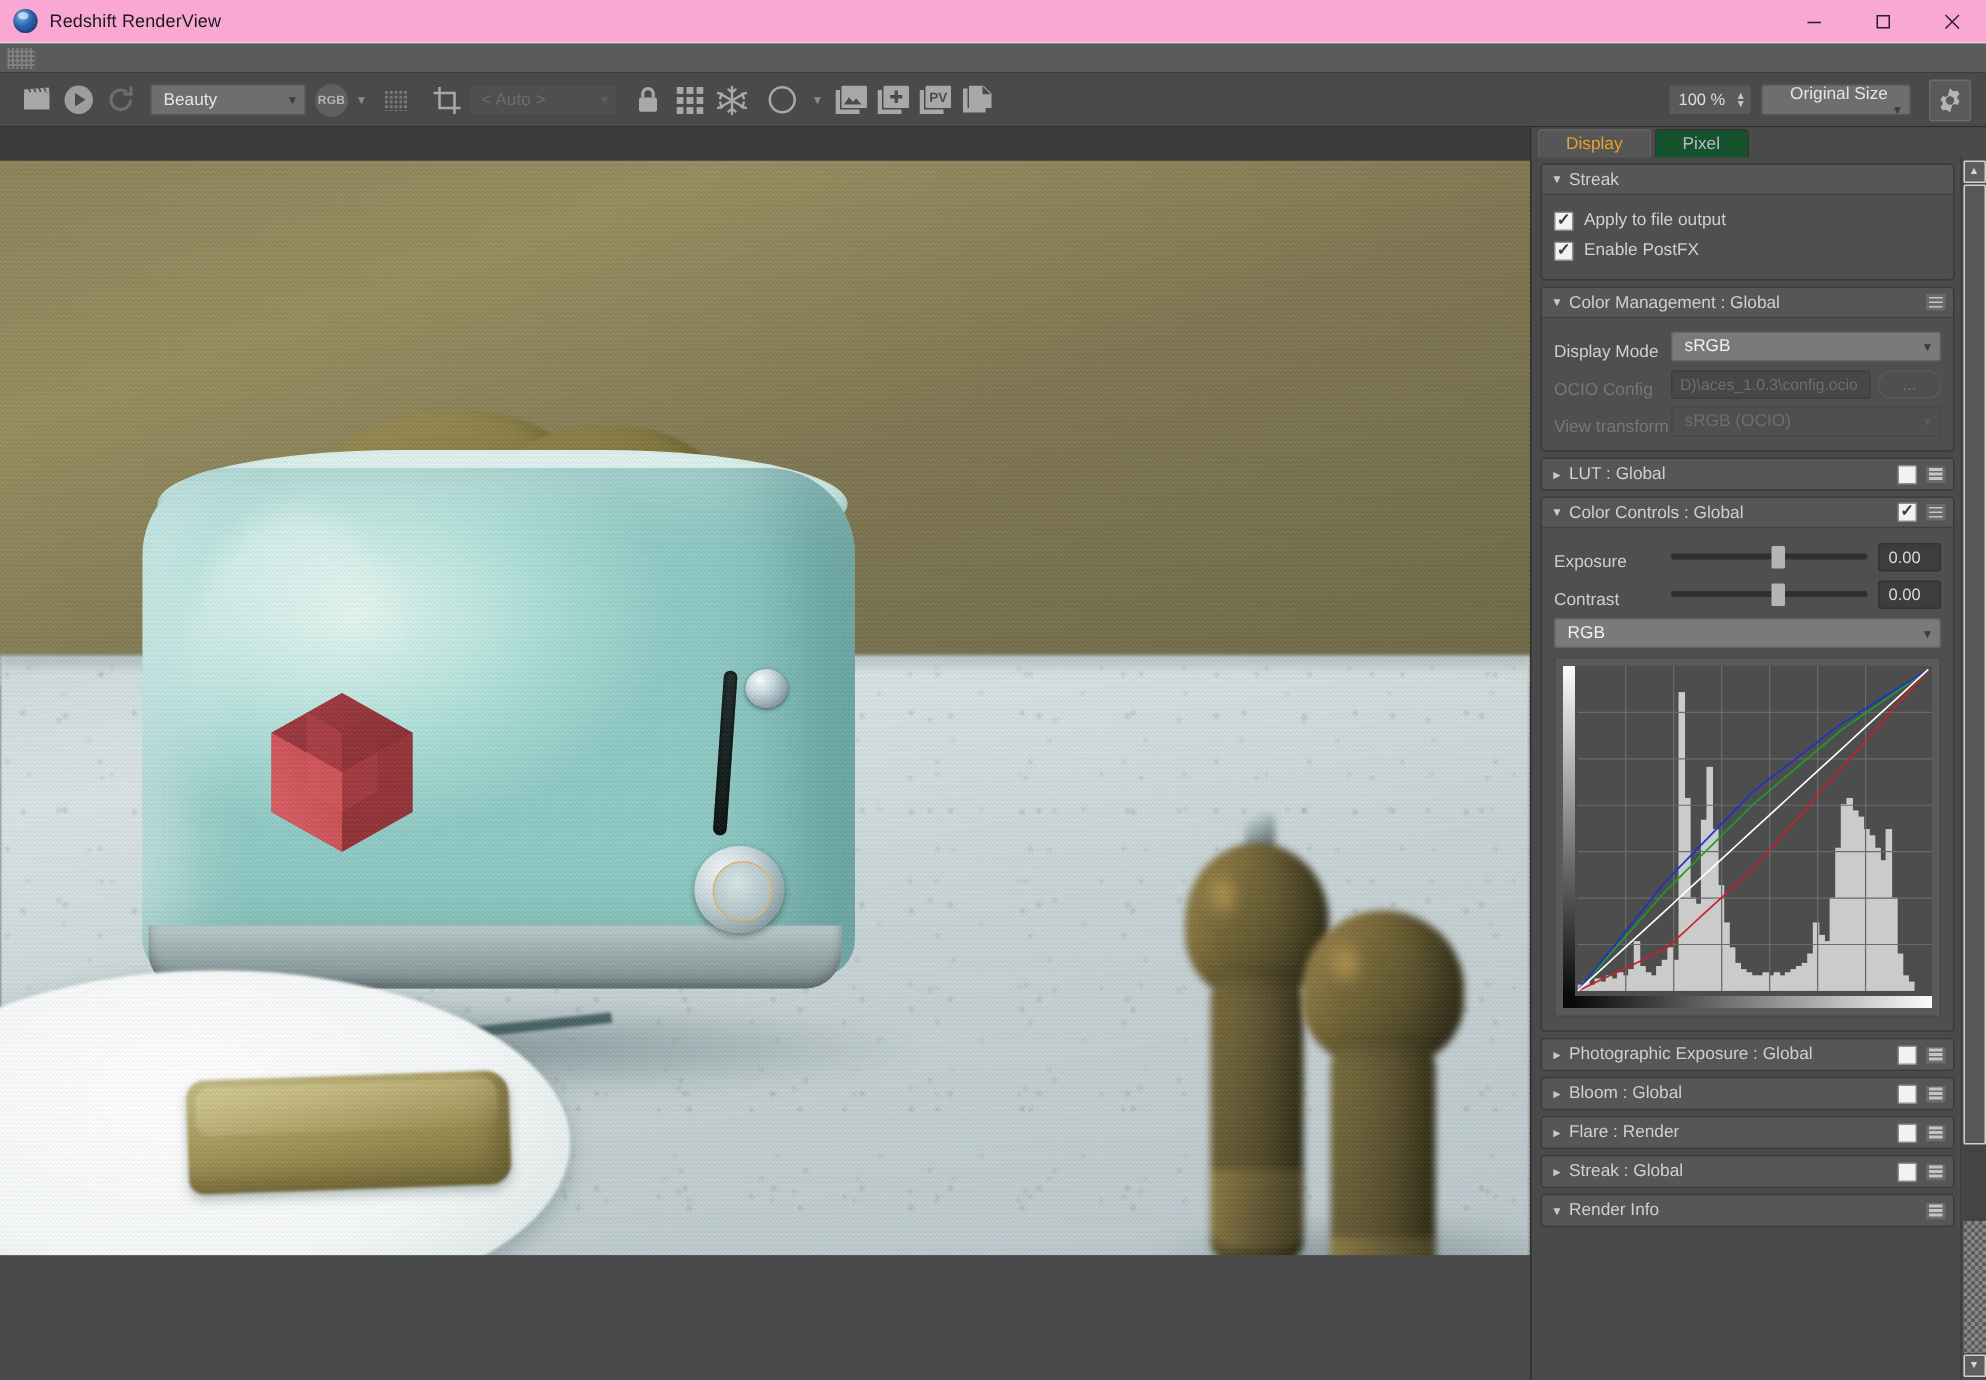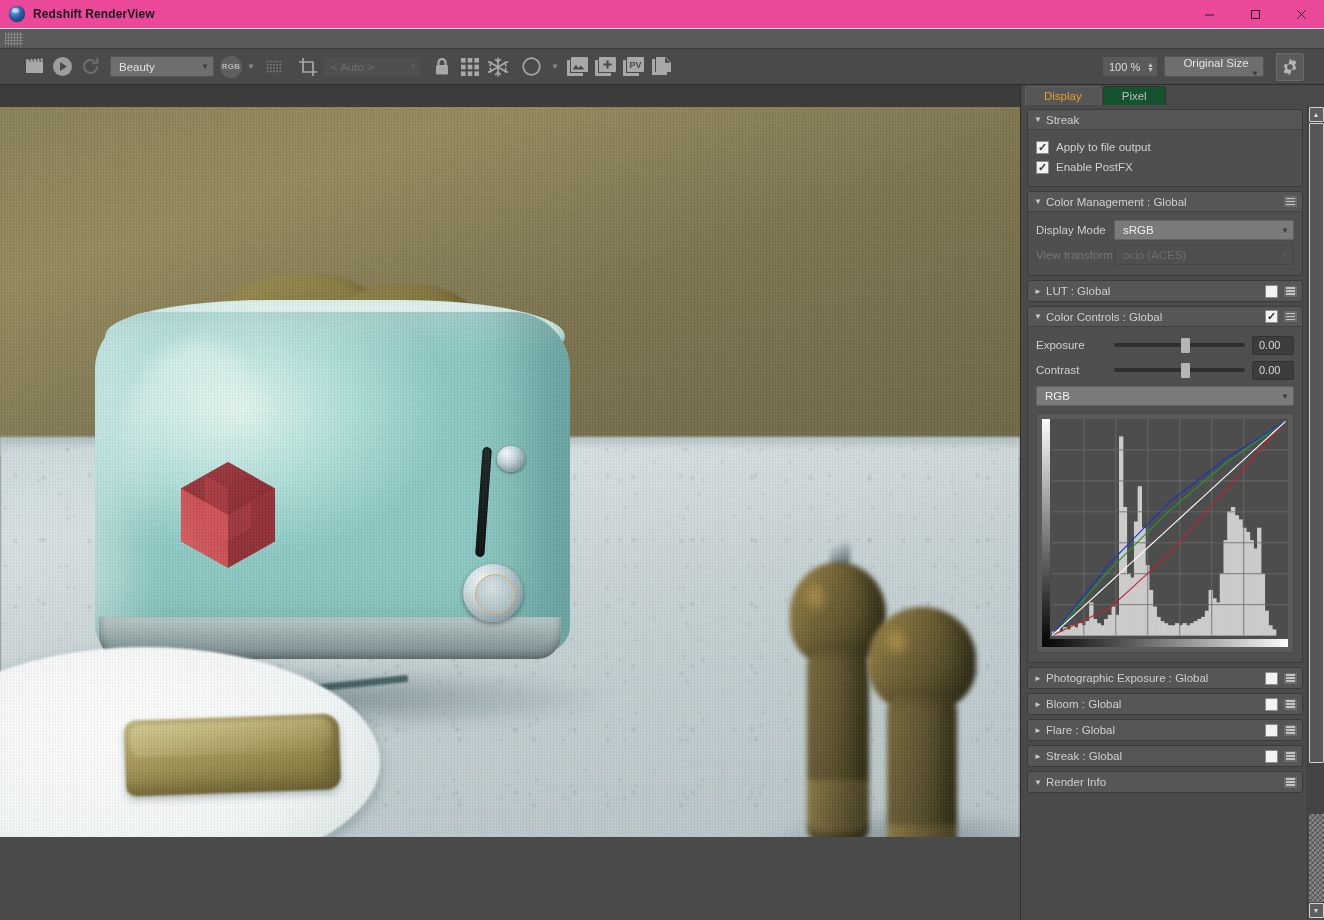--- a/index.html
+++ b/index.html
@@ -6,22 +6,22 @@
   body {
     width:1324px; height:920px; overflow:hidden;
     font-family:"Liberation Sans", sans-serif;
     background:#4a4a4a;
     -webkit-font-smoothing:antialiased;
   }
   .app { width:1324px; height:920px; position:relative; display:flex; flex-direction:column; background:#4a4a4a; }
 
   
   .titlebar {
-    height:44px; background:#ec4899; display:flex; align-items:center;
-    border-bottom:1px solid #dedede; flex:0 0 28px;font-weight:bold;
+    height:44px; background:#f9a8d4; display:flex; align-items:center;
+    border-bottom:1px solid #dedede; flex:0 0 28px;
   }
   .tb-icon { width:16px; height:16px; margin-left:9px; margin-right:8px; position:relative; }
   .tb-icon .orb {
     width:16px;height:16px;border-radius:50%;
     background:radial-gradient(circle at 34% 30%, #7fb4e8 0%, #2a63ad 45%, #16305c 100%);
     box-shadow:inset 0 0 1px #0a1d3a;
   }
   .tb-icon .orb::after{
     content:"";position:absolute;left:3px;top:2px;width:7px;height:5px;border-radius:50%;
     background:rgba(255,255,255,.55);
@@ -53,21 +53,21 @@
     height:24px; background:#4a4a4a; display:flex; align-items:center; flex:0 0 24px;
     padding-left:8px;
   }
   .menu-item {
     font-size:12px; color:#cfcfcf; padding:3px 9px; border-radius:2px;
   }
 
   
   .toolbar {
     height:36px; background:#4a4a4a; display:flex; align-items:center; flex:0 0 36px;
-    border-bottom:1px solid #2e2e2e; padding:0 20px;
+    border-bottom:1px solid #2e2e2e; padding:0 10px;
   }
   .tb-btn {
     width:28px;height:28px;display:flex;align-items:center;justify-content:center;
     color:#a8a8a8; flex:0 0 auto;font-weight:bold;
   }
   .tb-btn.dim { color:#6e6e6e; }
   .tb-gap { width:6px; }
 
   .combo {
     height:21px; background:#6e6e6e; border:1px solid #555; border-radius:2px;
@@ -317,21 +317,21 @@
     display:flex;align-items:center;justify-content:center;
   }
   .chk .mk { color:#3a3a3a; font-size:11px; line-height:1; font-weight:bold; }
   .burger {
     width:15px;height:13px;background:#6b6b6b;border:1px solid #555;border-radius:1px;
     display:flex;flex-direction:column;justify-content:center;gap:1.5px;padding:0 2px;
   }
   .burger i { display:block;height:1.5px;background:#c4c4c4; }
 
   .group-body { padding:7px 8px 9px 8px; }
-  .row { display:flex;align-items:center;height:22px;margin-bottom:3px; }
+  .row { display:flex;align-items:flex-end;height:22px;margin-bottom:3px; }
   .row:last-child { margin-bottom:0; }
   .row-label { font-size:11.5px;color:#cfcfcf;width:78px;flex:0 0 78px; }
   .row-label.dim { color:#777; }
 
   .check-row { display:flex;align-items:center;gap:7px;height:20px; }
   .check-row .lbl { font-size:11.5px;color:#d0d0d0; }
 
   .sel {
     flex:1;height:20px;background:#7a7a7a;border:1px solid #646464;border-radius:2px;
     display:flex;align-items:center;padding:0 4px 0 8px;color:#f0f0f0;font-size:11.5px;
@@ -682,23 +682,28 @@
             </div>
             <div class="group-body">
               <div class="row">
                 <span class="row-label">Display Mode</span>
                 <span class="sel">
                   <span>sRGB</span>
                   <span class="carrow">▼</span>
                 </span>
               </div>
               <div class="row">
+                <span class="row-label dim">OCIO Config</span>
+                <span class="pathbox">D)\aces_1.0.3\config.ocio</span>
+                <span class="dotbtn">...</span>
+              </div>
+              <div class="row">
                 <span class="row-label dim">View transform</span>
                 <span class="sel dis">
-                  <span>ocio (ACES)</span>
+                  <span>sRGB (OCIO)</span>
                   <span class="carrow">▼</span>
                 </span>
               </div>
             </div>
           </div>
 
           <div class="group collapsed">
             <div class="group-head">
               <span class="tri">►</span>
               <span class="ghead-label">LUT  : Global</span>
@@ -870,21 +875,21 @@
                     <i></i>
                     <i></i>
                   </span>
               </span>
             </div>
           </div>
 
           <div class="group collapsed">
             <div class="group-head">
               <span class="tri">►</span>
-              <span class="ghead-label">Flare  : Global</span>
+              <span class="ghead-label">Flare  : Render</span>
               <span class="ghead-right">
                 <span class="chk"></span>
                 <span class="burger">
                     <i></i>
                     <i></i>
                     <i></i>
                   </span>
               </span>
             </div>
           </div>

